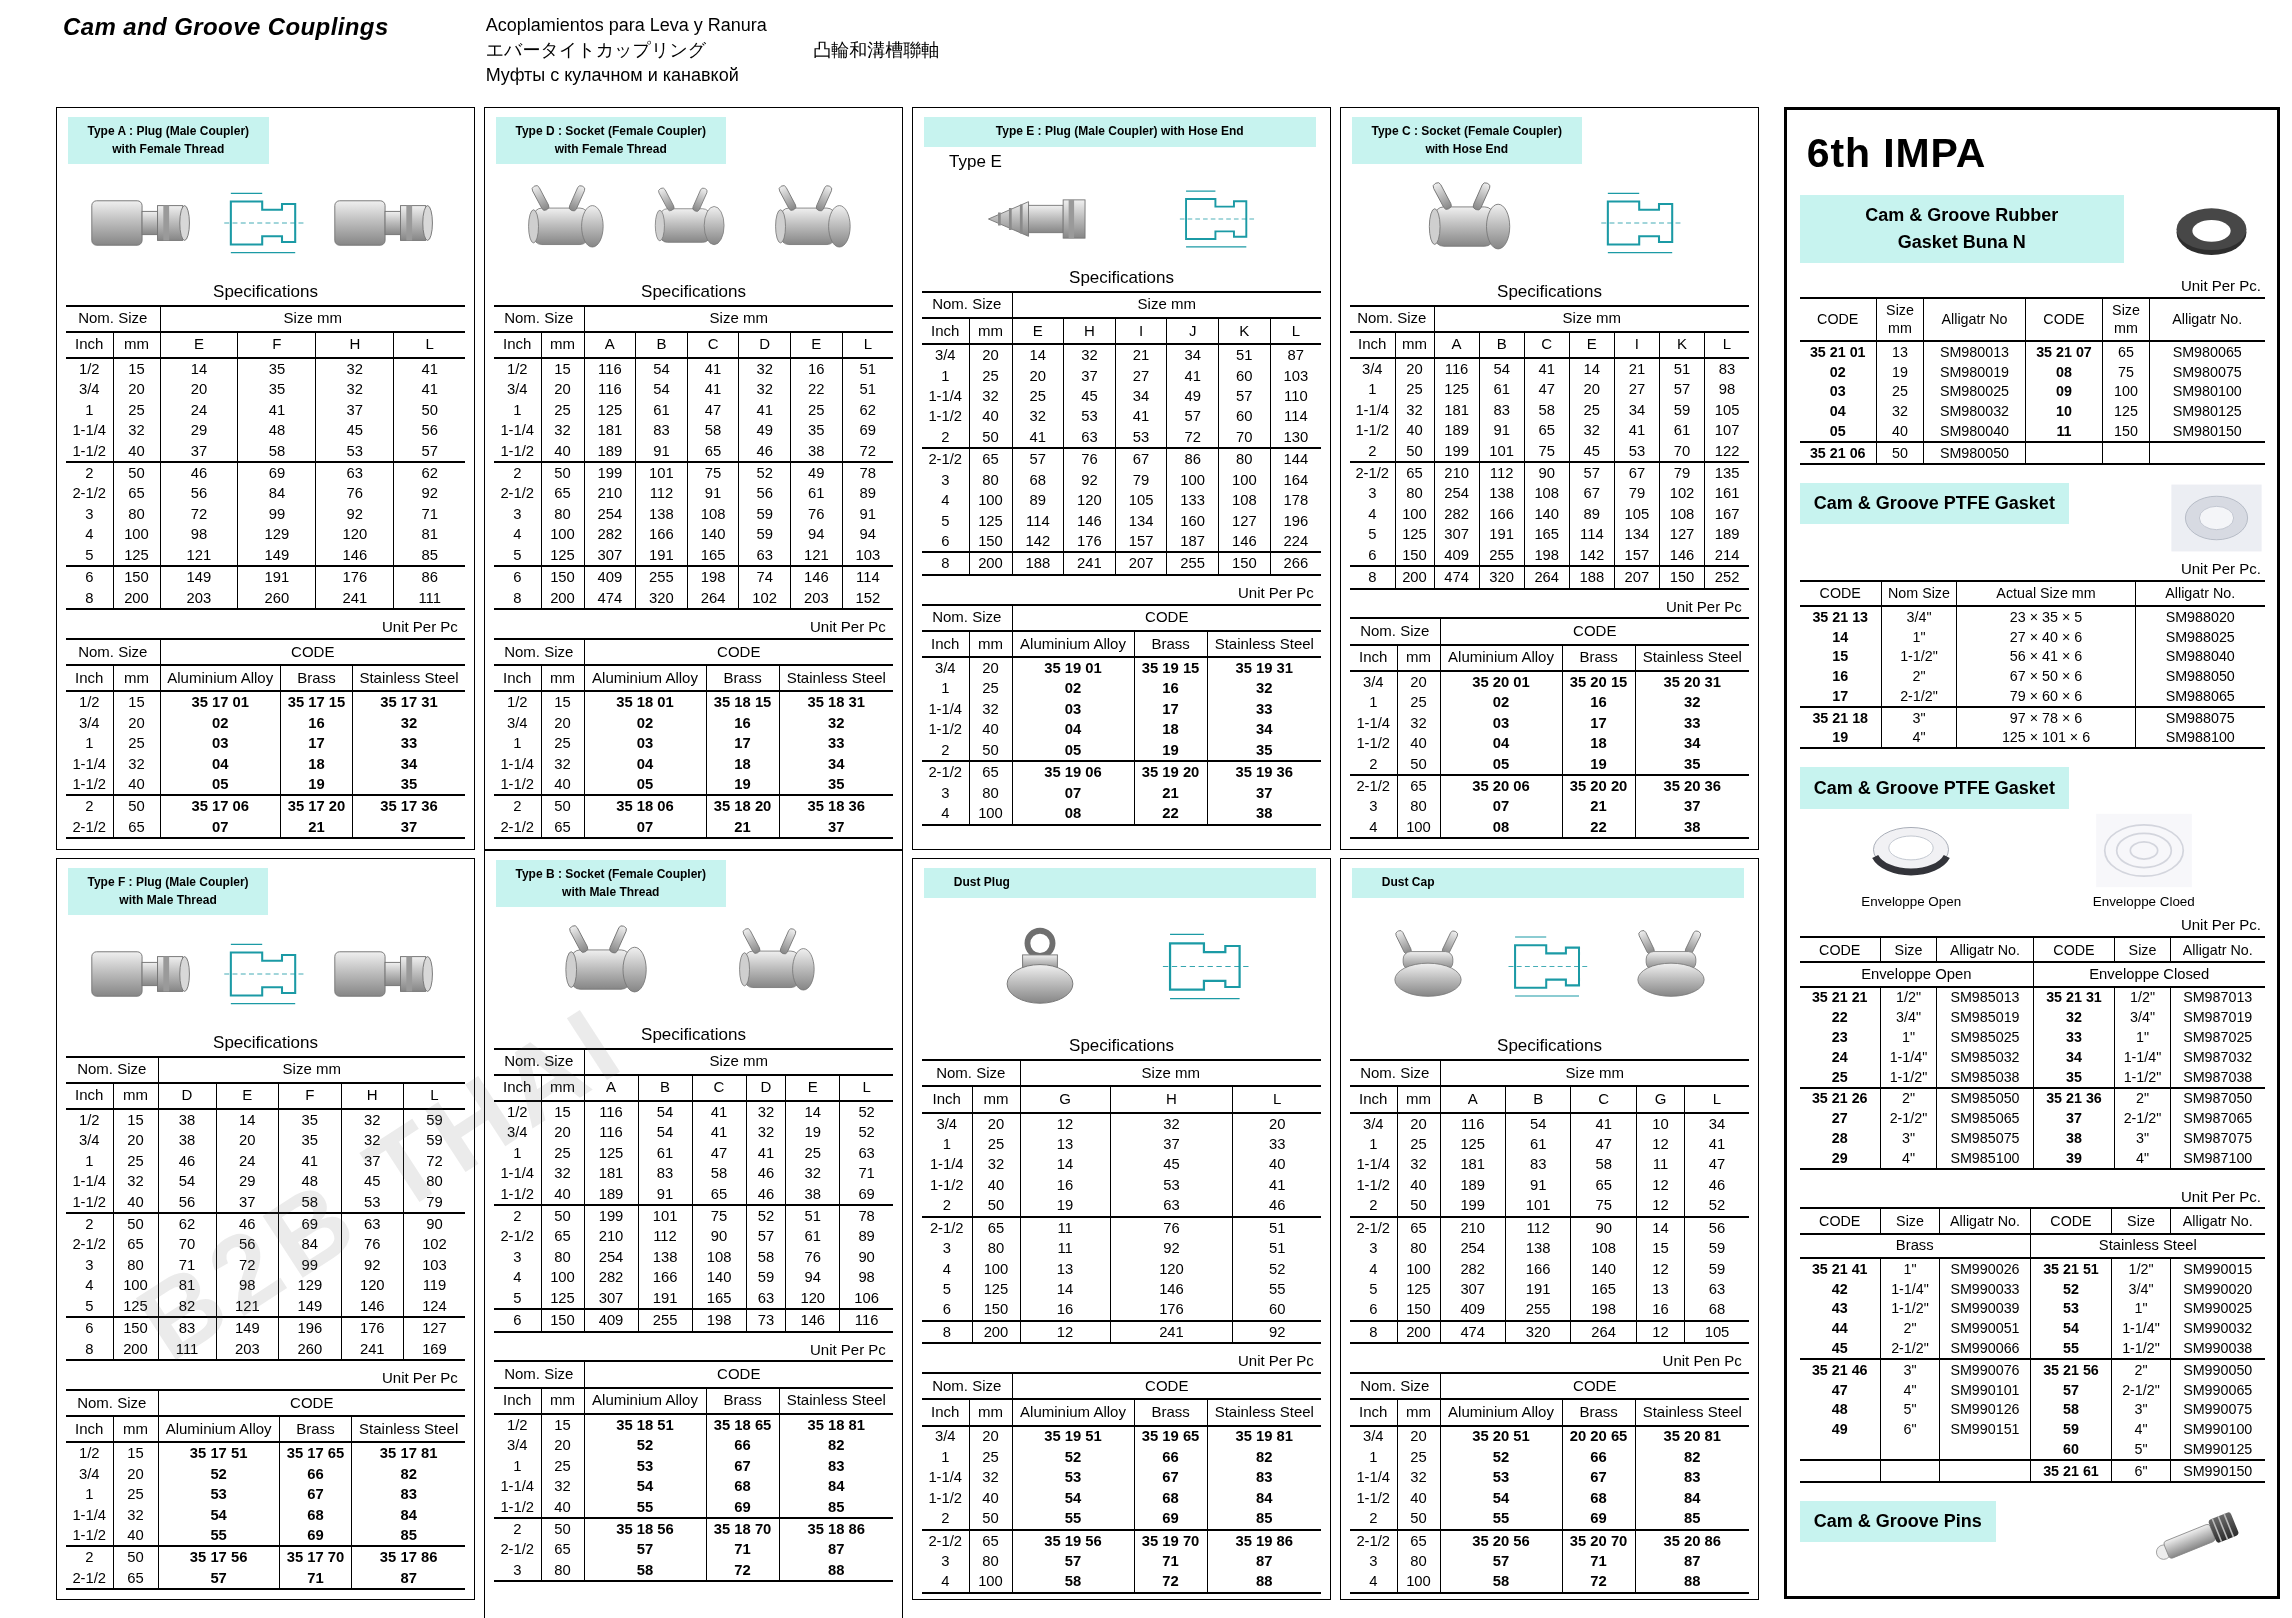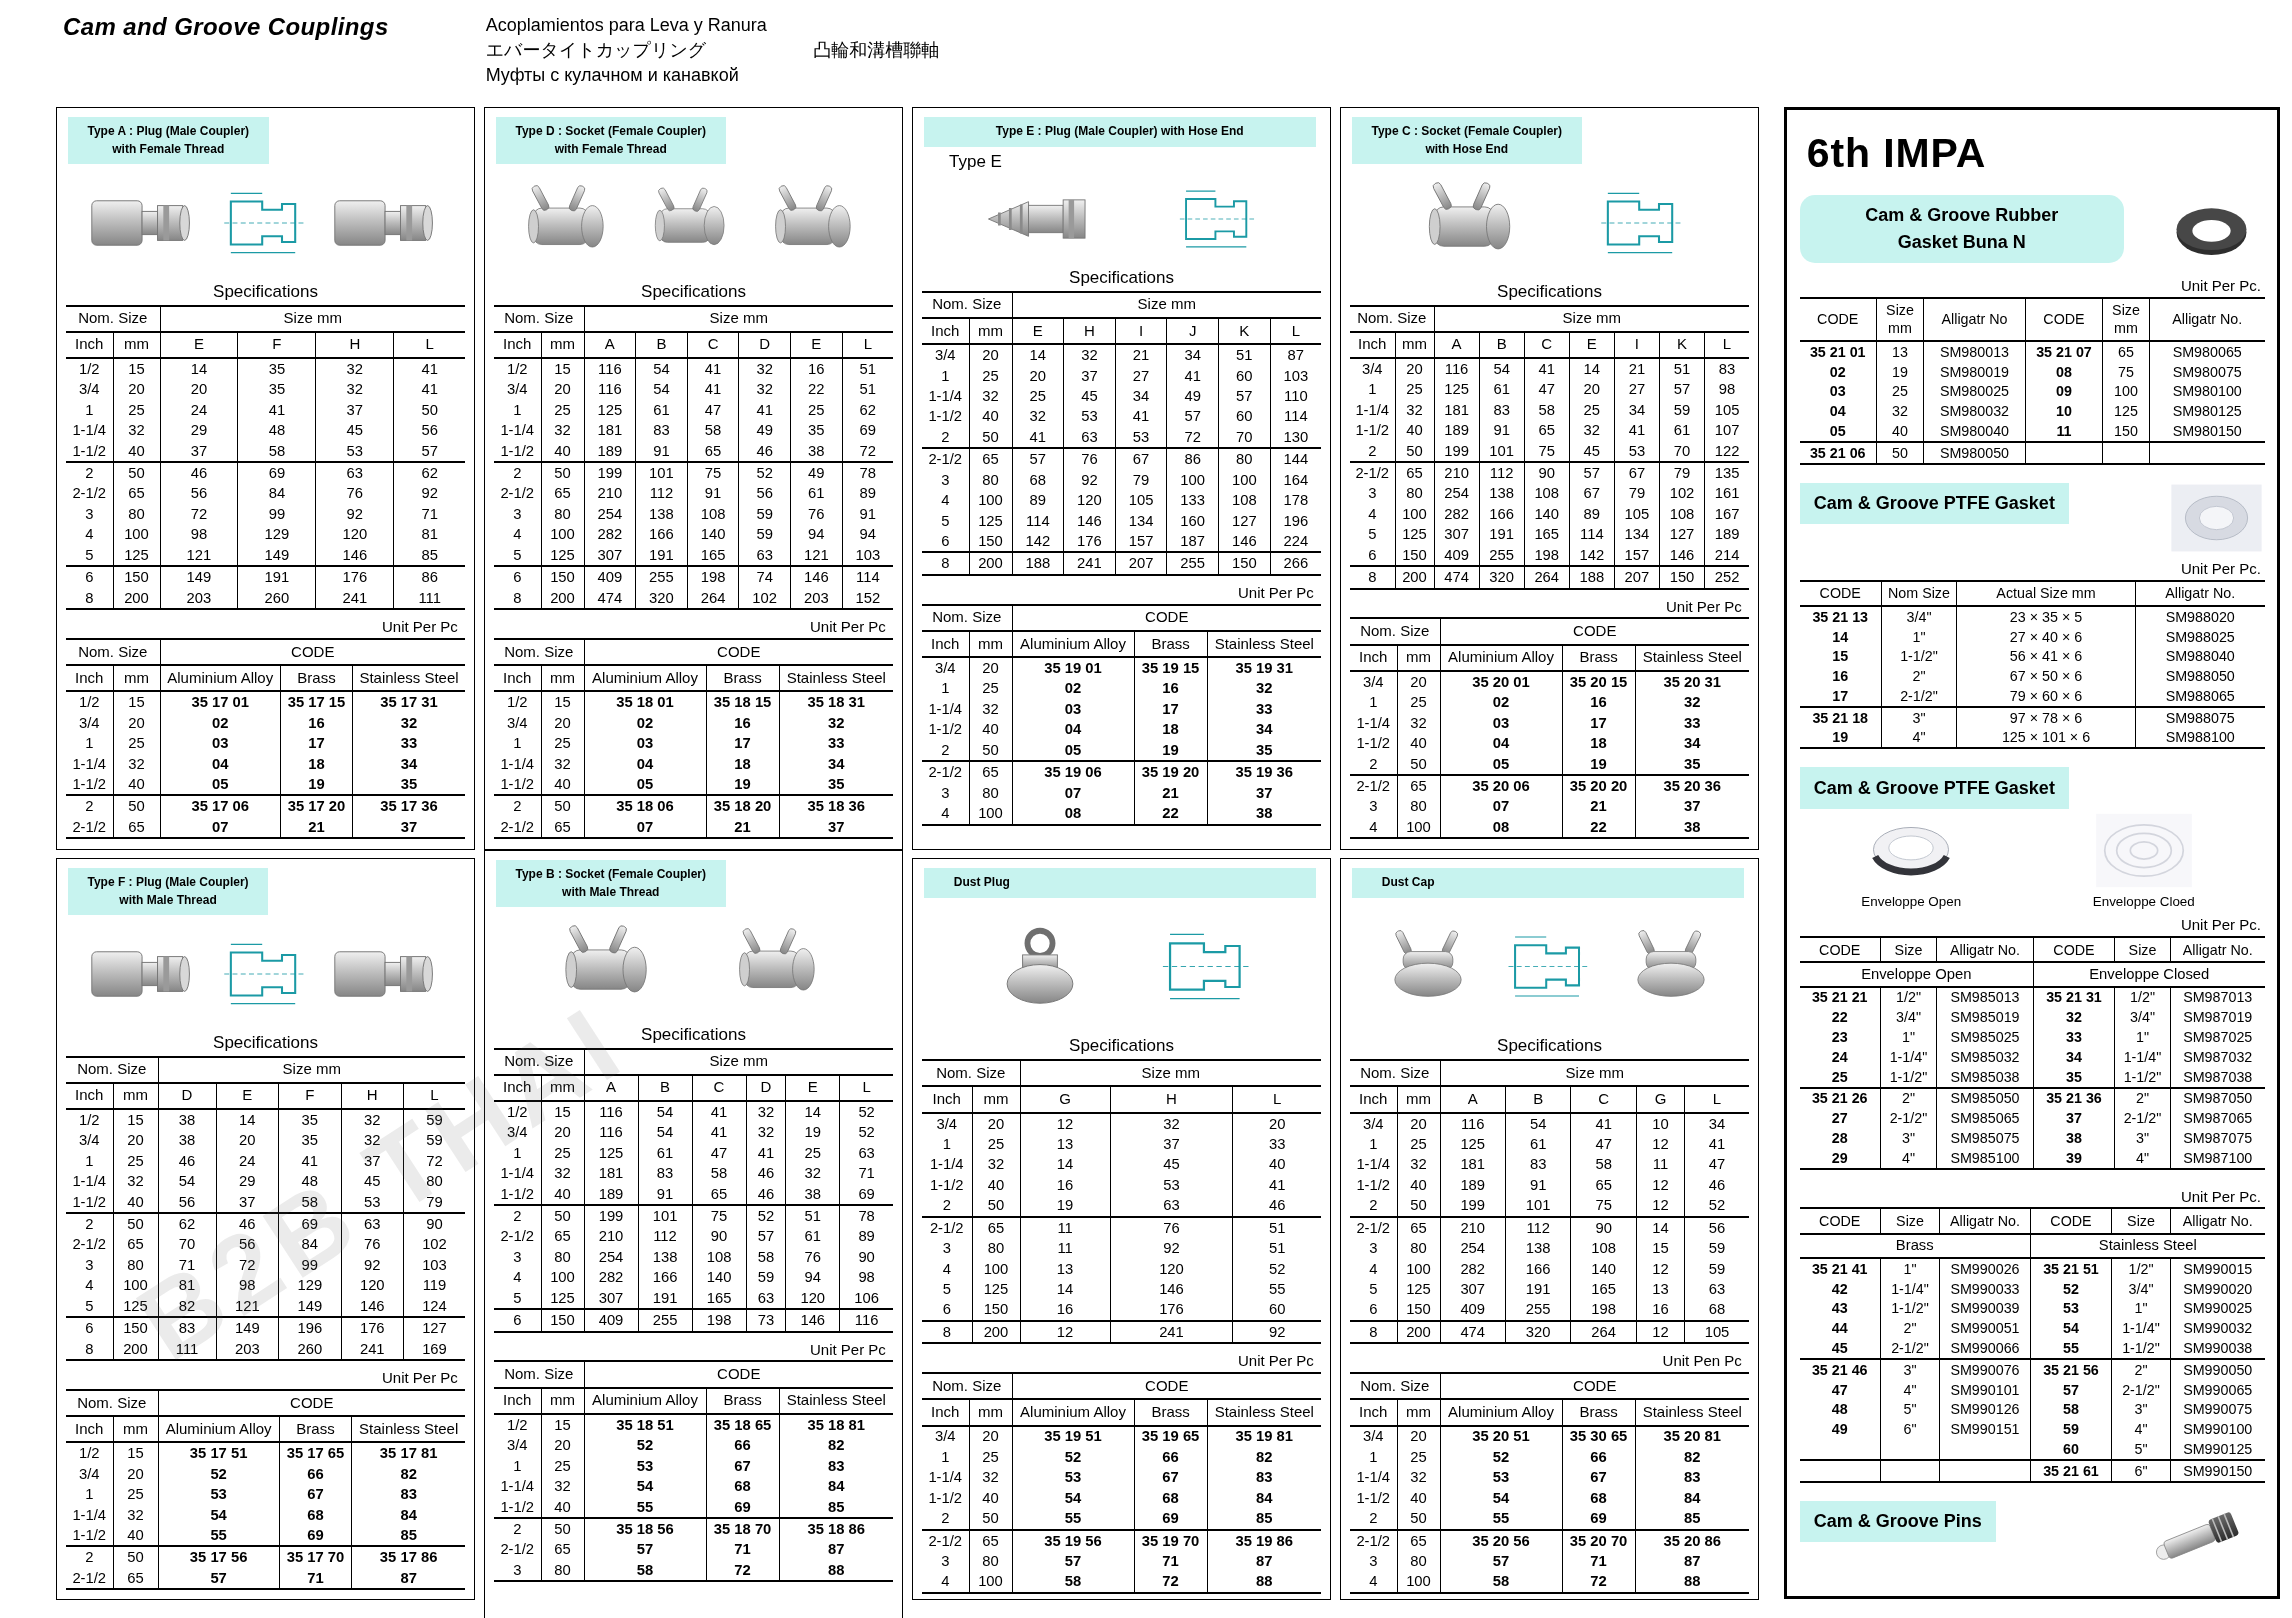--- a/index.html
+++ b/index.html
@@ -1998,21 +1998,21 @@
             <th>Aluminium Alloy</th>
             <th>Brass</th>
             <th>Stainless Steel</th>
           </tr>
         </thead>
         <tbody>
           <tr>
             <td>3/4</td>
             <td>20</td>
             <td class="a-code">35 20 51</td>
-            <td class="a-code">35 30 65</td>
+            <td class="a-code">20 20 65</td>
             <td class="a-code">35 20 81</td>
           </tr>
           <tr>
             <td>1</td>
             <td>25</td>
             <td class="a-code">52</td>
             <td class="a-code">66</td>
             <td class="a-code">82</td>
           </tr>
           <tr>
@@ -2062,21 +2062,21 @@
         </tbody>
       </table>
     </div>
 </section>
 
 <aside class="sidebar">
   <div class="brand">6th IMPA</div>
 
   <div class="side-sec">
     <div class="side-headrow">
-      <div class="side-head" style="text-align:center;min-width:296px;border-radius:15px;">
+      <div class="side-head" style="text-align:center;min-width:296px;">
         <div>Cam &amp; Groove Rubber</div>
         <div>Gasket Buna N</div>
       </div>
       <svg width="107" height="75" viewBox="0 0 120 84">
           <use href="#sym-gasket-dark"></use>
         </svg>
     </div>
     <div class="side-unit">Unit Per Pc.</div>
     <div>
         <table class="ctab">

